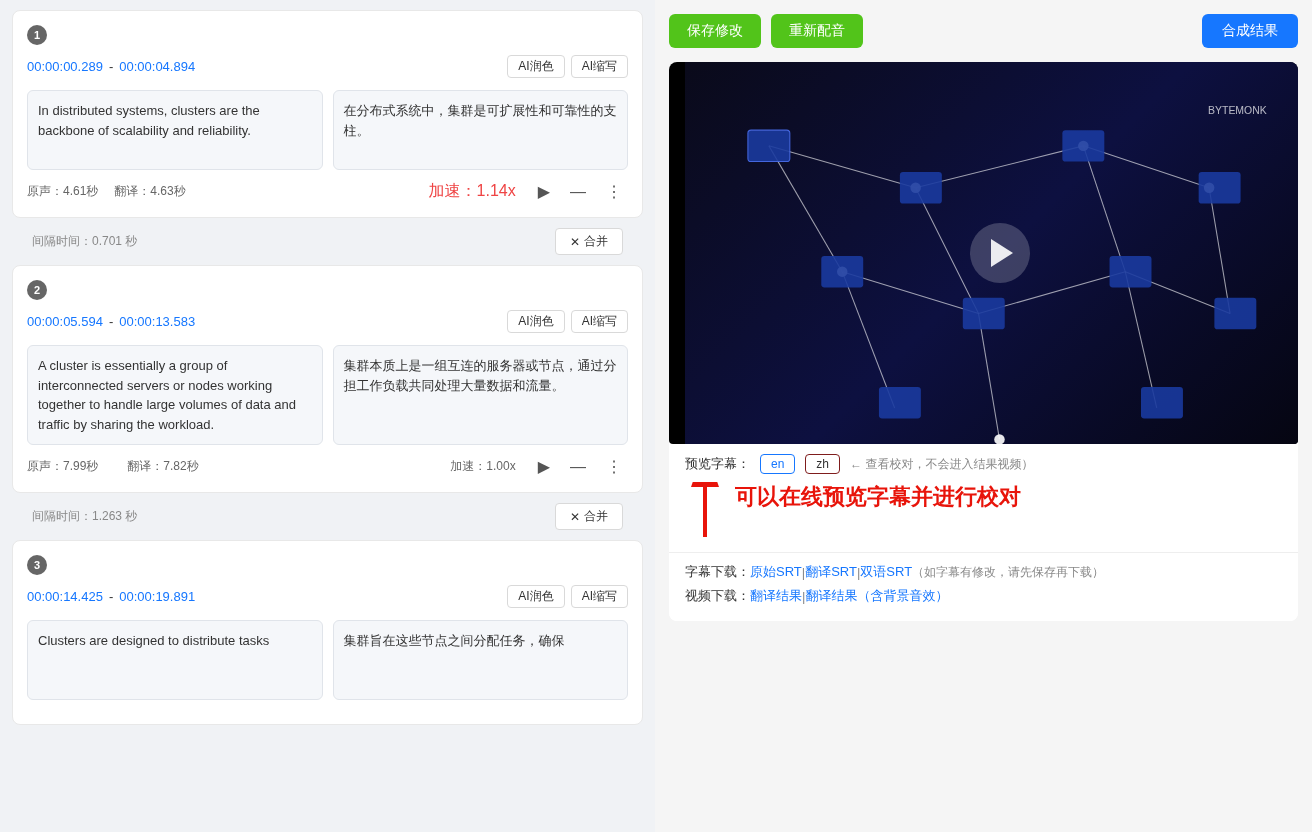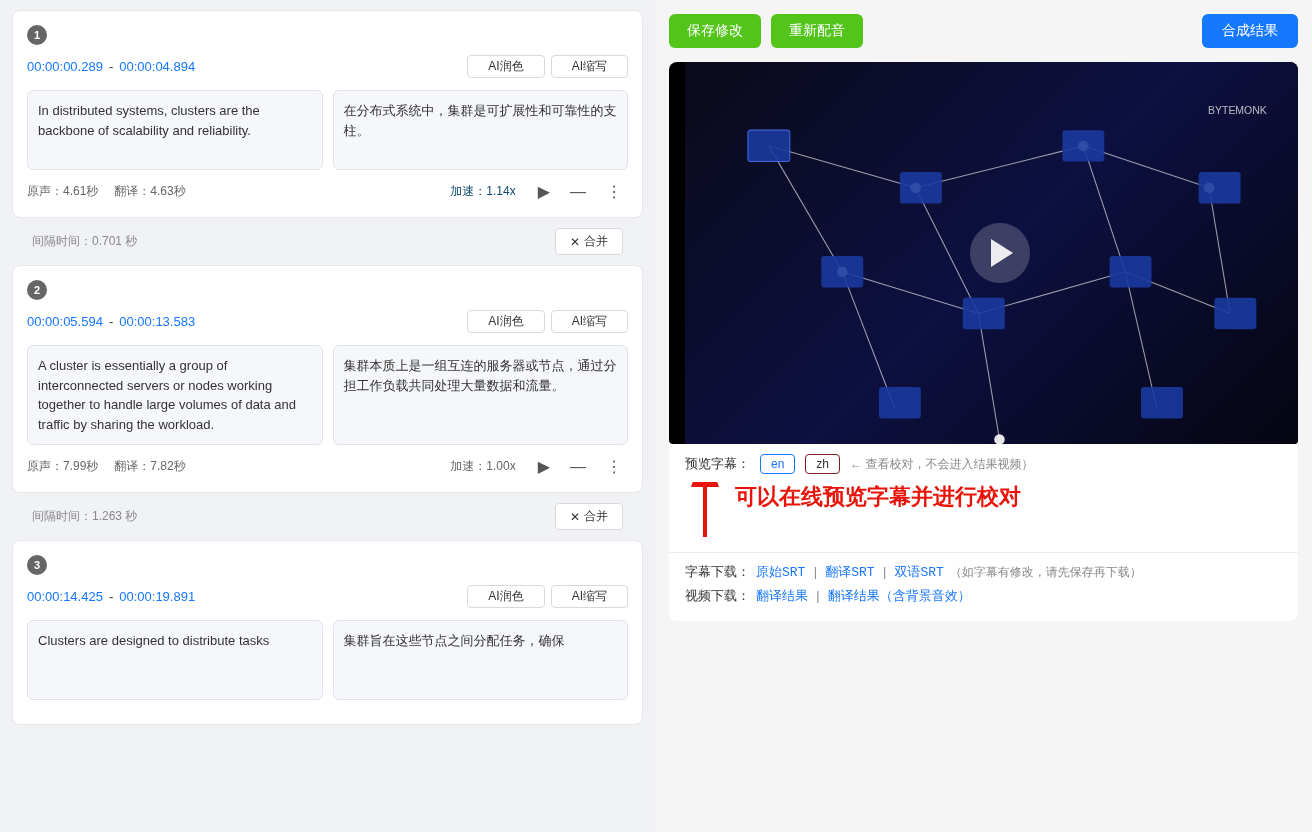--- a/index.html
+++ b/index.html
@@ -48,21 +48,21 @@
     
     .ai-btns {
       display: flex;
       gap: 6px;
     }
     
     .ai-btn {
       border: 1px solid #d9d9d9;
       background: #fff;
       border-radius: 4px;
-      padding: 2px 20px;
+      padding: 2px 10px;
       font-size: 12px;
       color: #333;
       cursor: pointer;
     }
     
     .text-areas {
       display: grid;
       grid-template-columns: 1fr 1fr;
       gap: 10px;
       margin-bottom: 10px;
@@ -289,24 +289,22 @@
     .download-section {
       padding: 10px 16px;
       background: #fff;
       border-top: 1px solid #eee;
       font-size: 13px;
     }
     
     .download-row {
       display: flex;
       align-items: center;
-      gap: 6px;
       margin-bottom: 6px;
       flex-wrap: wrap;
-      font-family: Liberation Mono, monospace;
     }
     
     .dl-label {
       color: #333;
       font-size: 13px;
     }
     
     .dl-link {
       color: #1677ff;
       text-decoration: none;
@@ -358,21 +356,21 @@
     <div class="text-areas">
       <div class="text-box">In distributed systems, clusters are the backbone of scalability and reliability.</div>
       <div class="text-box">在分布式系统中，集群是可扩展性和可靠性的支柱。</div>
     </div>
     <div class="footer-row">
       <div class="footer-left">
         <span style="font-size:12px;color:#666;">原声：4.61秒</span>
         <span style="font-size:12px;color:#666;">翻译：4.63秒</span>
       </div>
       <div class="footer-right">
-        <span style="font-size:12px;color:#0c4a6e;margin-right:10px;">加速：1.14x</span>
+        <span style="font-size:16px;color:#ef4444;margin-right:10px;">加速：1.14x</span>
         <div class="playback-controls">
           <button class="ctrl-btn">▶</button>
           <button class="ctrl-btn">—</button>
           <button class="ctrl-btn">⋮</button>
         </div>
       </div>
     </div>
   </div>
 
   <div class="gap-bar">
@@ -396,21 +394,21 @@
         <button class="ai-btn">AI缩写</button>
       </div>
     </div>
     <div class="text-areas">
       <div class="text-box">A cluster is essentially a group of interconnected servers or nodes working together to handle large volumes of data and traffic by sharing the workload.</div>
       <div class="text-box">集群本质上是一组互连的服务器或节点，通过分担工作负载共同处理大量数据和流量。</div>
     </div>
     <div class="footer-row">
       <div class="footer-left">
         <span style="font-size:12px;color:#666;">原声：7.99秒</span>
-        <span style="font-size:12px;color:#666;">翻译：7.82秒</span>
+        <span style="font-size:12px;color:#666;margin-left:13px;">翻译：7.82秒</span>
       </div>
       <div class="footer-right">
         <span style="font-size:12px;color:#666;margin-right:10px;">加速：1.00x</span>
         <div class="playback-controls">
           <button class="ctrl-btn">▶</button>
           <button class="ctrl-btn">—</button>
           <button class="ctrl-btn">⋮</button>
         </div>
       </div>
     </div>

